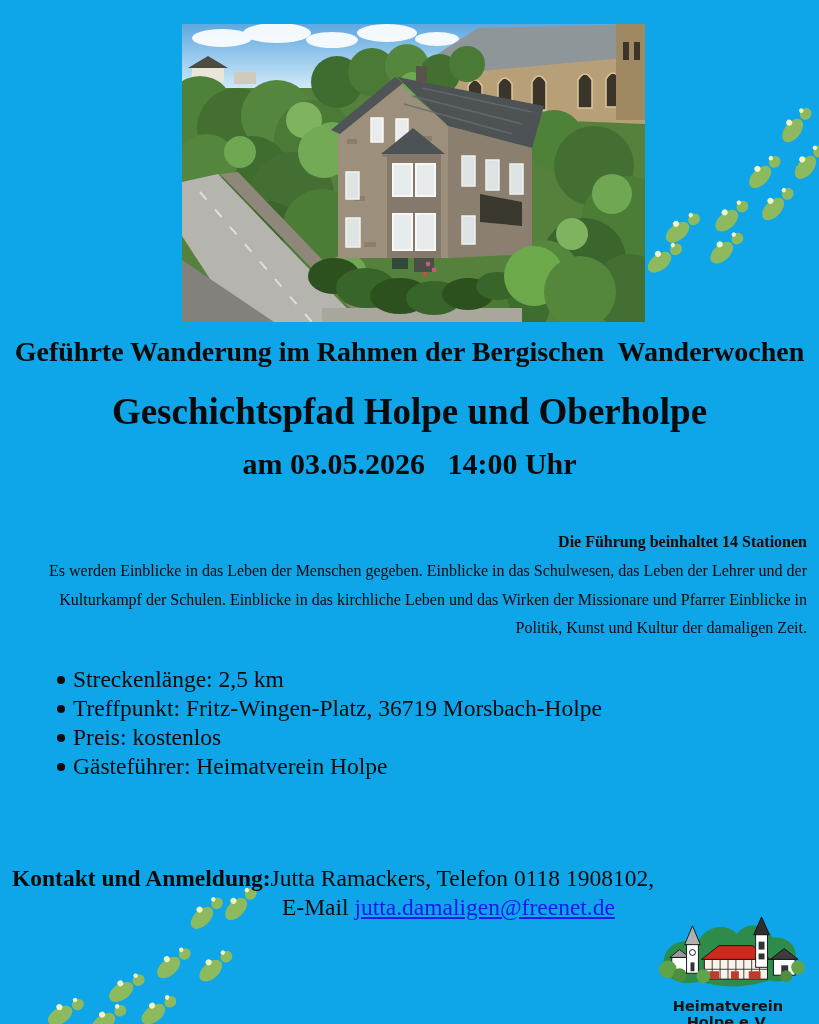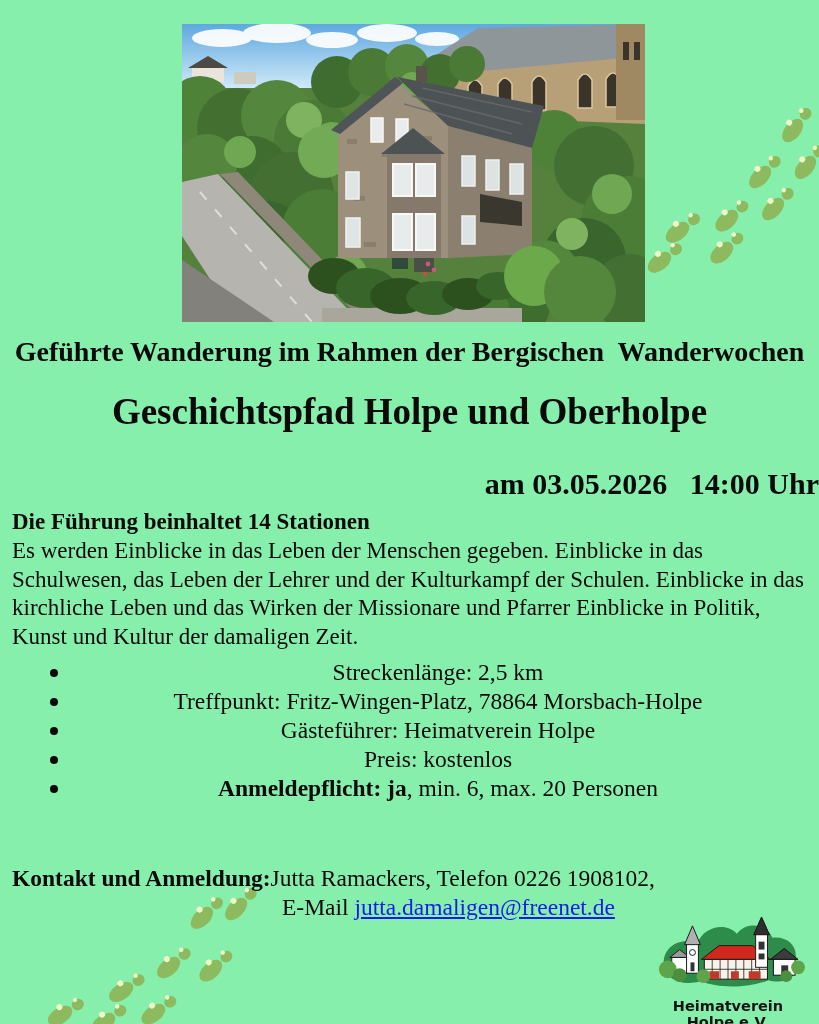--- a/index.html
+++ b/index.html
@@ -1,45 +1,45 @@
 <!DOCTYPE html>
 <html><head>
 <meta charset="utf-8">
 <style>
   html,body{margin:0;padding:0;}
   #page{
     position:relative;
     width:819px;height:1024px;
-    background:#86efac;
+    background:#0ea5e9;
     overflow:hidden;
     font-family:"Liberation Serif", serif;
     color:#0a0a0a;
   }
   #fp-overlay{position:absolute;left:0;top:0;width:819px;height:1024px;pointer-events:none;}
   #photo{
     position:absolute;left:182px;top:24px;width:463px;height:298px;
     overflow:hidden;
   }
   #photo svg{display:block;width:463px;height:298px;}
   .t1,.t2,.t3{
     position:absolute;left:0;width:100%;
     text-align:center;font-weight:bold;white-space:pre;
   }
   .t1{top:336px;font-size:28px;}
   .t2{top:390px;font-size:37px;}
-  .t3{top:467px;font-size:30px;text-align:right;}
+  .t3{top:447px;font-size:30px;}
   #intro{
-    position:absolute;left:12px;top:508px;width:795px;
-    font-size:23px;line-height:28.8px;
+    position:absolute;left:12px;top:528px;width:795px;
+    font-size:16px;line-height:28.8px;text-align:right;
   }
   #intro .hd{font-weight:bold;}
   #details{
     position:absolute;left:12px;top:650px;width:790px;
     font-size:23.5px;line-height:29px;
-    margin:8px;padding:0;list-style:none;text-align:center;
+    margin:15px;padding:0;list-style:none;
   }
   #details li{position:relative;padding-left:46px;}
   #details li::before{
     content:"";position:absolute;left:30px;top:11px;
     width:8px;height:8px;border-radius:50%;background:#0a0a0a;
   }
   #details .b{font-weight:bold;}
   #contact{
     position:absolute;left:12px;top:864px;width:795px;
     font-size:23.5px;line-height:29px;
@@ -231,29 +231,28 @@
   <div class="t2">Geschichtspfad Holpe und Oberholpe</div>
   <div class="t3">am 03.05.2026   14:00 Uhr</div>
 
   <div id="intro">
     <div class="hd">Die Führung beinhaltet 14 Stationen</div>
     <div>Es werden Einblicke in das Leben der Menschen gegeben. Einblicke in das Schulwesen, das Leben der Lehrer und der Kulturkampf der Schulen. Einblicke in das kirchliche Leben und das Wirken der Missionare und Pfarrer Einblicke in Politik, Kunst und Kultur der damaligen Zeit.</div>
   </div>
 
   <ul id="details">
     <li><span class="b"></span><span>Streckenlänge: 2,5 km</span></li>
-    <li><span class="b"></span><span>Treffpunkt: Fritz-Wingen-Platz, 78864 Morsbach-Holpe</span></li>
+    <li><span class="b"></span><span>Treffpunkt: Fritz-Wingen-Platz, 36719 Morsbach-Holpe</span></li>
+    <li><span class="b"></span><span>Preis: kostenlos</span></li>
     <li><span class="b"></span><span>Gästeführer: Heimatverein Holpe</span></li>
-    <li><span class="b"></span><span>Preis: kostenlos</span></li>
-    <li><span class="b">Anmeldepflicht: ja</span><span>, min. 6, max. 20 Personen</span></li>
   </ul>
 
   <div id="contact">
     <div class="line1">
-      <span class="lbl">Kontakt und Anmeldung:</span><span>Jutta Ramackers, Telefon 0226 1908102,</span>
+      <span class="lbl">Kontakt und Anmeldung:</span><span>Jutta Ramackers, Telefon 0118 1908102,</span>
     </div>
     <div class="line2">
       <span>E-Mail </span><a class="mail">jutta.damaligen@freenet.de</a>
     </div>
   </div>
 
   <div id="logo">
     <svg viewBox="0 0 150 75" xmlns="http://www.w3.org/2000/svg">
       <path d="M10,50 C8,32 26,20 44,28 C50,10 74,6 84,18 C94,5 114,8 120,22 C138,20 148,34 142,48 C148,62 132,70 116,65 C98,73 64,74 48,66 C28,72 12,64 10,50 Z" fill="#2e8c4b"></path>
 

